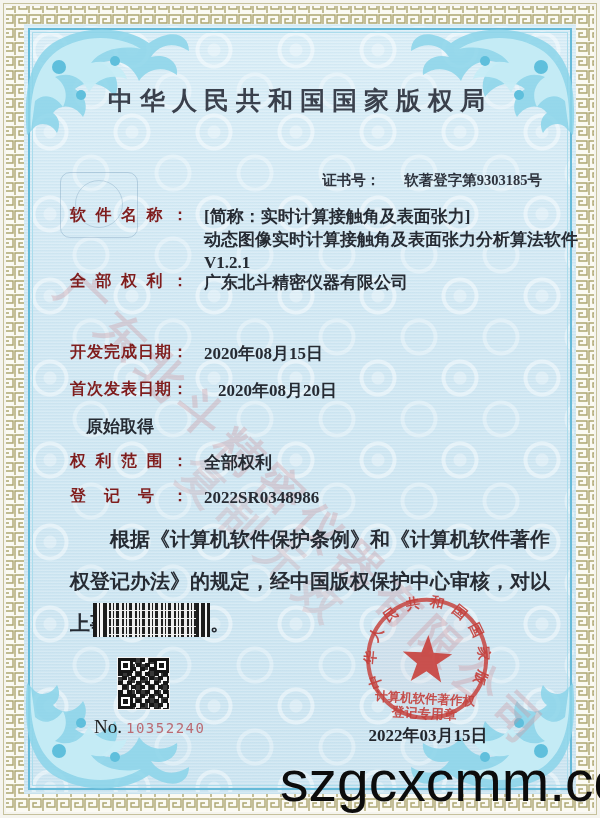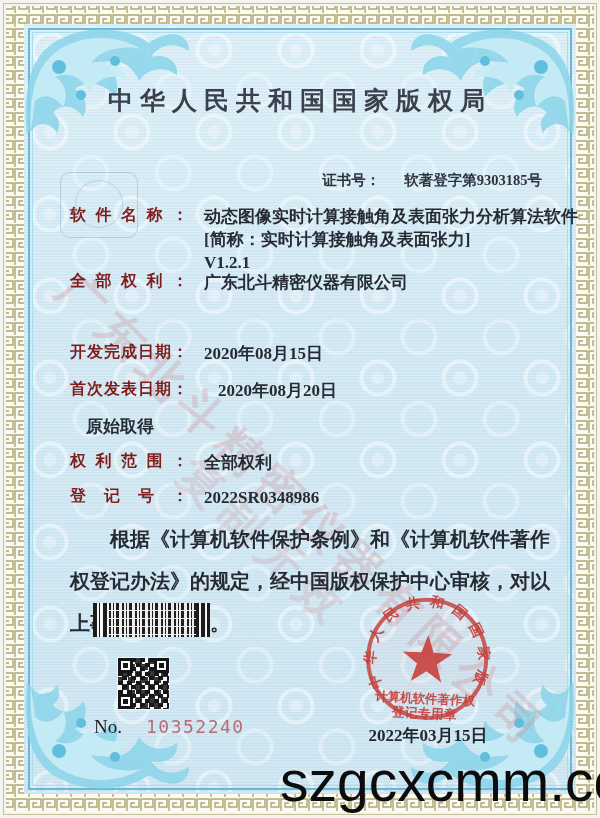--- a/index.html
+++ b/index.html
@@ -74,22 +74,22 @@
   .qr-noise{ position:absolute; inset:1px;
     background-image:
       repeating-conic-gradient(#161616 0% 25%, rgba(0,0,0,0) 0% 50%),
       repeating-conic-gradient(rgba(22,22,22,.85) 0% 25%, rgba(0,0,0,0) 0% 50%);
     background-size:9px 9px, 13px 13px; background-position:0 0, 4px 6px; }
   .qr-finder{ position:absolute; width:15px; height:15px; border:3px solid #161616; background:#fff; }
   .qf-tl{ left:1px; top:1px; } .qf-tr{ right:1px; top:1px; } .qf-bl{ left:1px; bottom:1px; }
   .qr-dot{ width:5px; height:5px; margin:2px; background:#161616; }
   
   .serial{ position:absolute; left:94px; top:716px; font-size:19px; color:#1d1d1d; }
-  .serial .num{ margin-left:24px; color:#bb6b73; font-family:"DejaVu Sans Mono",monospace;
-    font-size:18px; letter-spacing:1.5px; }
+  .serial .num{ margin-left:4px; color:#bb6b73; font-family:"DejaVu Sans Mono",monospace;
+    font-size:14px; letter-spacing:1.5px; }
   .issue-date{ position:absolute; left:350px; top:724px; width:156px; text-align:center;
     font-size:17px; font-weight:700; color:#23272e; }
   
   .seal{ position:absolute; left:355px; top:587px; width:150px; height:150px; transform:rotate(3deg); }
   
   .overlay-url{ position:absolute; left:280px; top:748px; white-space:nowrap;
     font-family:"Liberation Sans","DejaVu Sans",sans-serif; font-size:57px;
     font-weight:400; color:#0c0c0c; letter-spacing:0; }
   .hidden-defs{ position:absolute; width:0; height:0; }
 </style>
@@ -151,22 +151,22 @@
   <div class="wm wm-notice">复制无效</div>
 
   <div class="issuer">中华人民共和国国家版权局</div>
   <div class="certno">
     <span>证书号：</span><span class="certno-value">软著登字第9303185号</span>
   </div>
 
   <div class="row r1">
     <span class="lbl">软件名称：</span>
     <span class="val">
+      <span style="display:block">[简称：实时计算接触角及表面张力]</span>
       <span style="display:block">动态图像实时计算接触角及表面张力分析算法软件</span>
-      <span style="display:block">[简称：实时计算接触角及表面张力]</span>
       <span style="display:block">V1.2.1</span>
     </span>
   </div>
   <div class="row r2">
     <span class="lbl">全部权利：</span>
     <span class="val">广东北斗精密仪器有限公司</span>
   </div>
   <div class="row r3">
     <span class="lbl">开发完成日期：</span>
     <span class="val">2020年08月15日</span>

